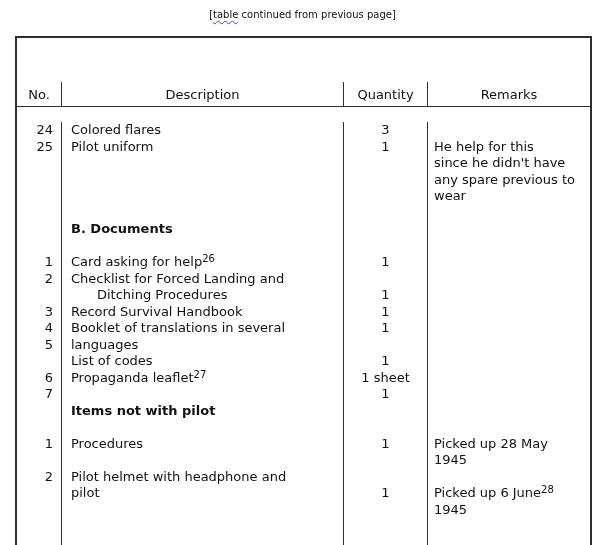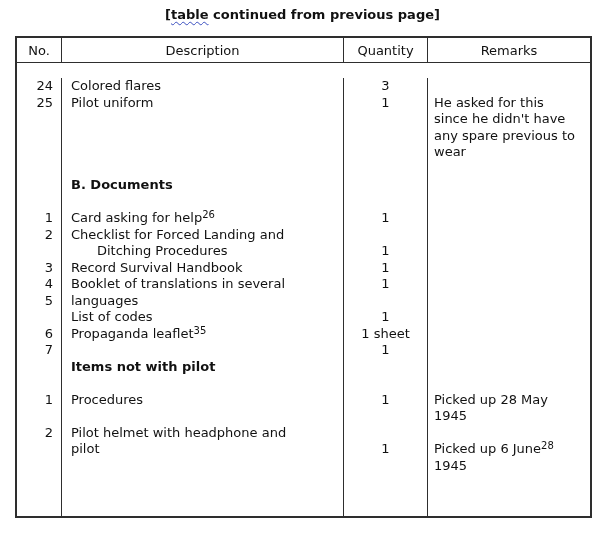--- a/index.html
+++ b/index.html
@@ -11,39 +11,38 @@
   }
   html,body{margin:0;padding:0;}
   body{
     width:605px;height:545px;background:var(--bg);
     font-family:"DejaVu Sans","Liberation Sans",sans-serif;
     color:var(--txt);
     -webkit-font-smoothing:antialiased;
   }
   .page{width:605px;height:545px;overflow:hidden;position:relative;}
   .doc-title{
-    padding-top:7px;text-align:center;font-size:13px;line-height:16px;
+    padding-top:7px;text-align:center;font-size:10px;line-height:16px;
     white-space:pre;
-    font-weight:bold;
   }
   .misspell{
     text-decoration-line:underline;
     text-decoration-style:wavy;
     text-decoration-color:var(--squiggle);
     text-decoration-thickness:1px;
     text-underline-offset:2px;
   }
   .doc-table{
     margin:13px 0 0 15px;width:577px;box-sizing:border-box;
     border:2px solid var(--border);
     background:var(--bg);
   }
   .thead{
     display:grid;grid-template-columns:45px 282px 84px 162px;
-    height:24px;border-bottom:1px solid var(--border);
+    height:24px;border-bottom:1px solid var(--border);margin-top:44px;
   }
   .thead .hcell{
     box-sizing:border-box;display:flex;align-items:center;justify-content:center;
     font-size:13px;
   }
   .thead .hcell:not(:last-child){border-right:1px solid var(--border);}
   .tbody{
     display:flex;flex-direction:column;
     height:453px;box-sizing:border-box;padding-top:15px;
   }
@@ -80,21 +79,21 @@
         <div class="slot">
           <div class="cell c-no">24</div>
           <div class="cell c-desc">Colored flares</div>
           <div class="cell c-qty">3</div>
           <div class="cell c-rem"></div>
         </div>
         <div class="slot">
           <div class="cell c-no">25</div>
           <div class="cell c-desc">Pilot uniform</div>
           <div class="cell c-qty">1</div>
-          <div class="cell c-rem">He asked for this</div>
+          <div class="cell c-rem">He help for this</div>
         </div>
         <div class="slot">
           <div class="cell c-no"></div>
           <div class="cell c-desc"></div>
           <div class="cell c-qty"></div>
           <div class="cell c-rem">since he didn't have</div>
         </div>
         <div class="slot">
           <div class="cell c-no"></div>
           <div class="cell c-desc"></div>
@@ -162,21 +161,21 @@
           <div class="cell c-rem"></div>
         </div>
         <div class="slot">
           <div class="cell c-no"></div>
           <div class="cell c-desc">List of codes</div>
           <div class="cell c-qty">1</div>
           <div class="cell c-rem"></div>
         </div>
         <div class="slot">
           <div class="cell c-no">6</div>
-          <div class="cell c-desc">Propaganda leaflet<sup>35</sup></div>
+          <div class="cell c-desc">Propaganda leaflet<sup>27</sup></div>
           <div class="cell c-qty">1 sheet</div>
           <div class="cell c-rem"></div>
         </div>
         <div class="slot">
           <div class="cell c-no">7</div>
           <div class="cell c-desc"></div>
           <div class="cell c-qty">1</div>
           <div class="cell c-rem"></div>
         </div>
         <div class="slot">

